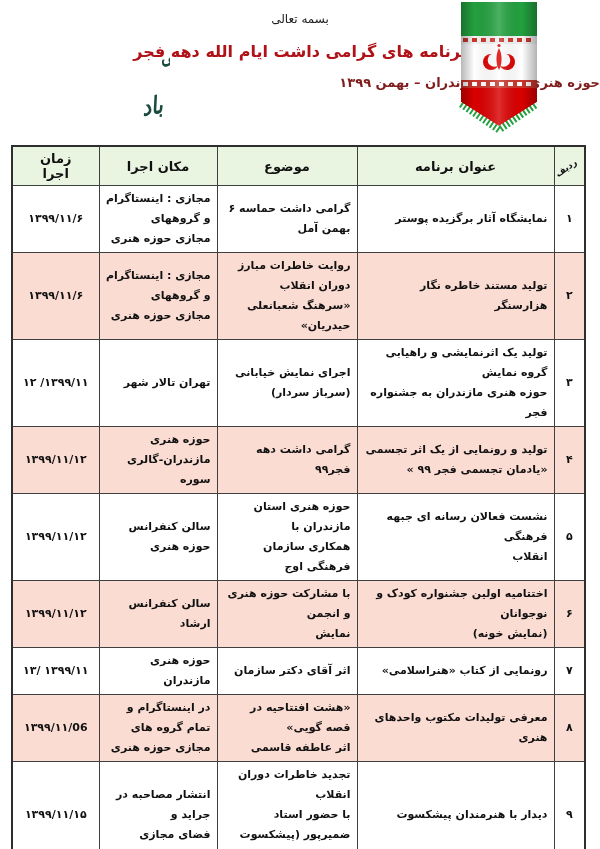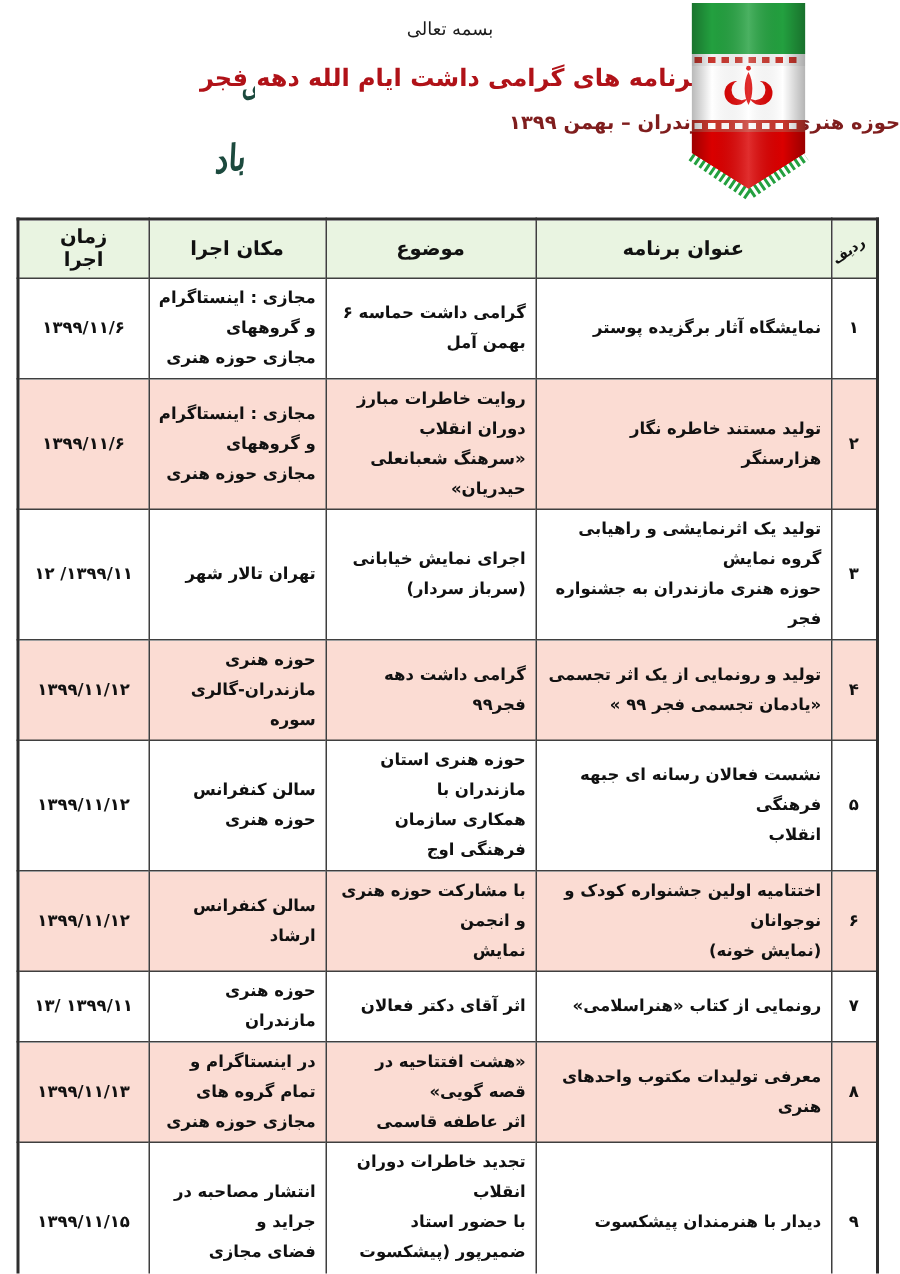--- a/index.html
+++ b/index.html
@@ -179,32 +179,32 @@
     <td class="c-title">اختتامیه اولین جشنواره کودک و نوجوانان
 (نمایش خونه)</td>
     <td class="c-subject">با مشارکت حوزه هنری و انجمن
 نمایش</td>
     <td class="c-venue">سالن کنفرانس ارشاد</td>
     <td class="c-date">۱۳۹۹/۱۱/۱۲</td>
   </tr>
       <tr>
     <td class="c-num">۷</td>
     <td class="c-title">رونمایی از کتاب «هنراسلامی»</td>
-    <td class="c-subject">اثر آقای دکتر فعالان</td>
+    <td class="c-subject">اثر آقای دکتر سازمان</td>
     <td class="c-venue">حوزه هنری مازندران</td>
     <td class="c-date">۱۳۹۹/۱۱ /۱۳</td>
   </tr>
       <tr>
     <td class="c-num">۸</td>
     <td class="c-title">معرفی تولیدات مکتوب واحدهای هنری</td>
     <td class="c-subject">«هشت افتتاحیه در قصه گویی»
 اثر عاطفه قاسمی</td>
     <td class="c-venue">در اینستاگرام و تمام گروه های
 مجازی حوزه هنری</td>
-    <td class="c-date">۱۳۹۹/۱۱/۱۳</td>
+    <td class="c-date">۱۳۹۹/۱۱/06</td>
   </tr>
       <tr>
     <td class="c-num">۹</td>
     <td class="c-title">دیدار با هنرمندان  پیشکسوت</td>
     <td class="c-subject">تجدید خاطرات دوران انقلاب
 با حضور استاد ضمیرپور (پیشکسوت نمایش)</td>
     <td class="c-venue">انتشار مصاحبه در جراید و
 فضای مجازی</td>
     <td class="c-date">۱۳۹۹/۱۱/۱۵</td>
   </tr>

